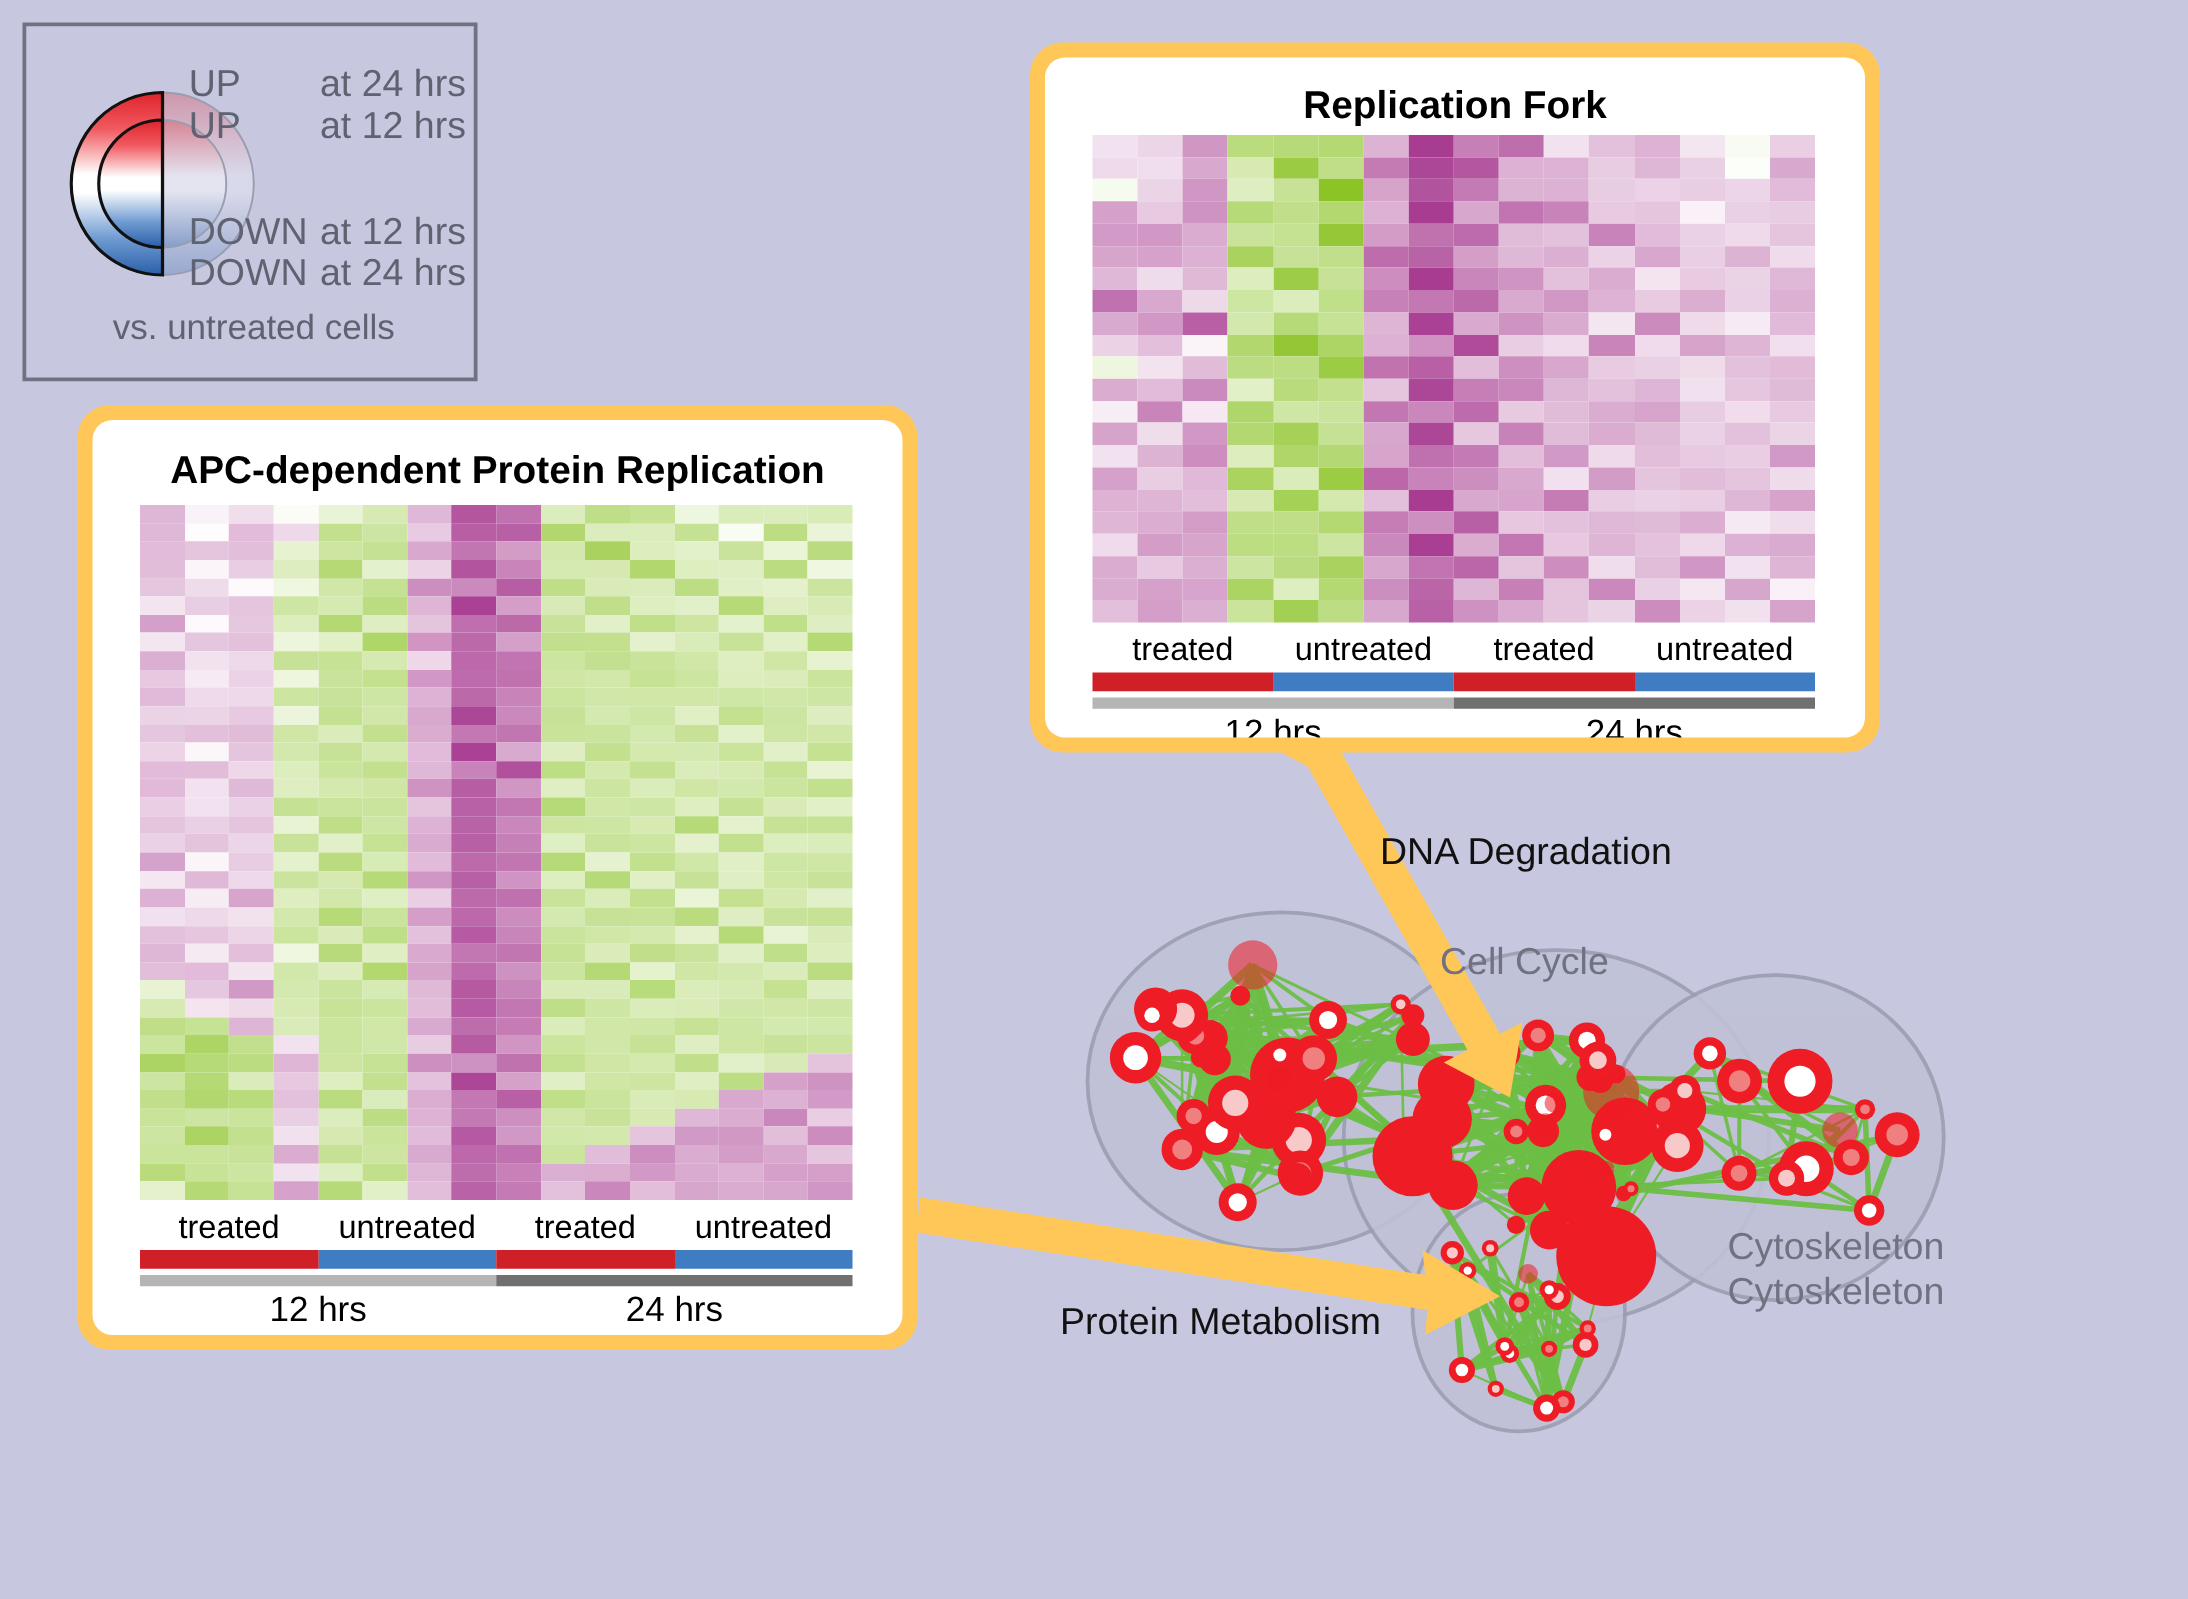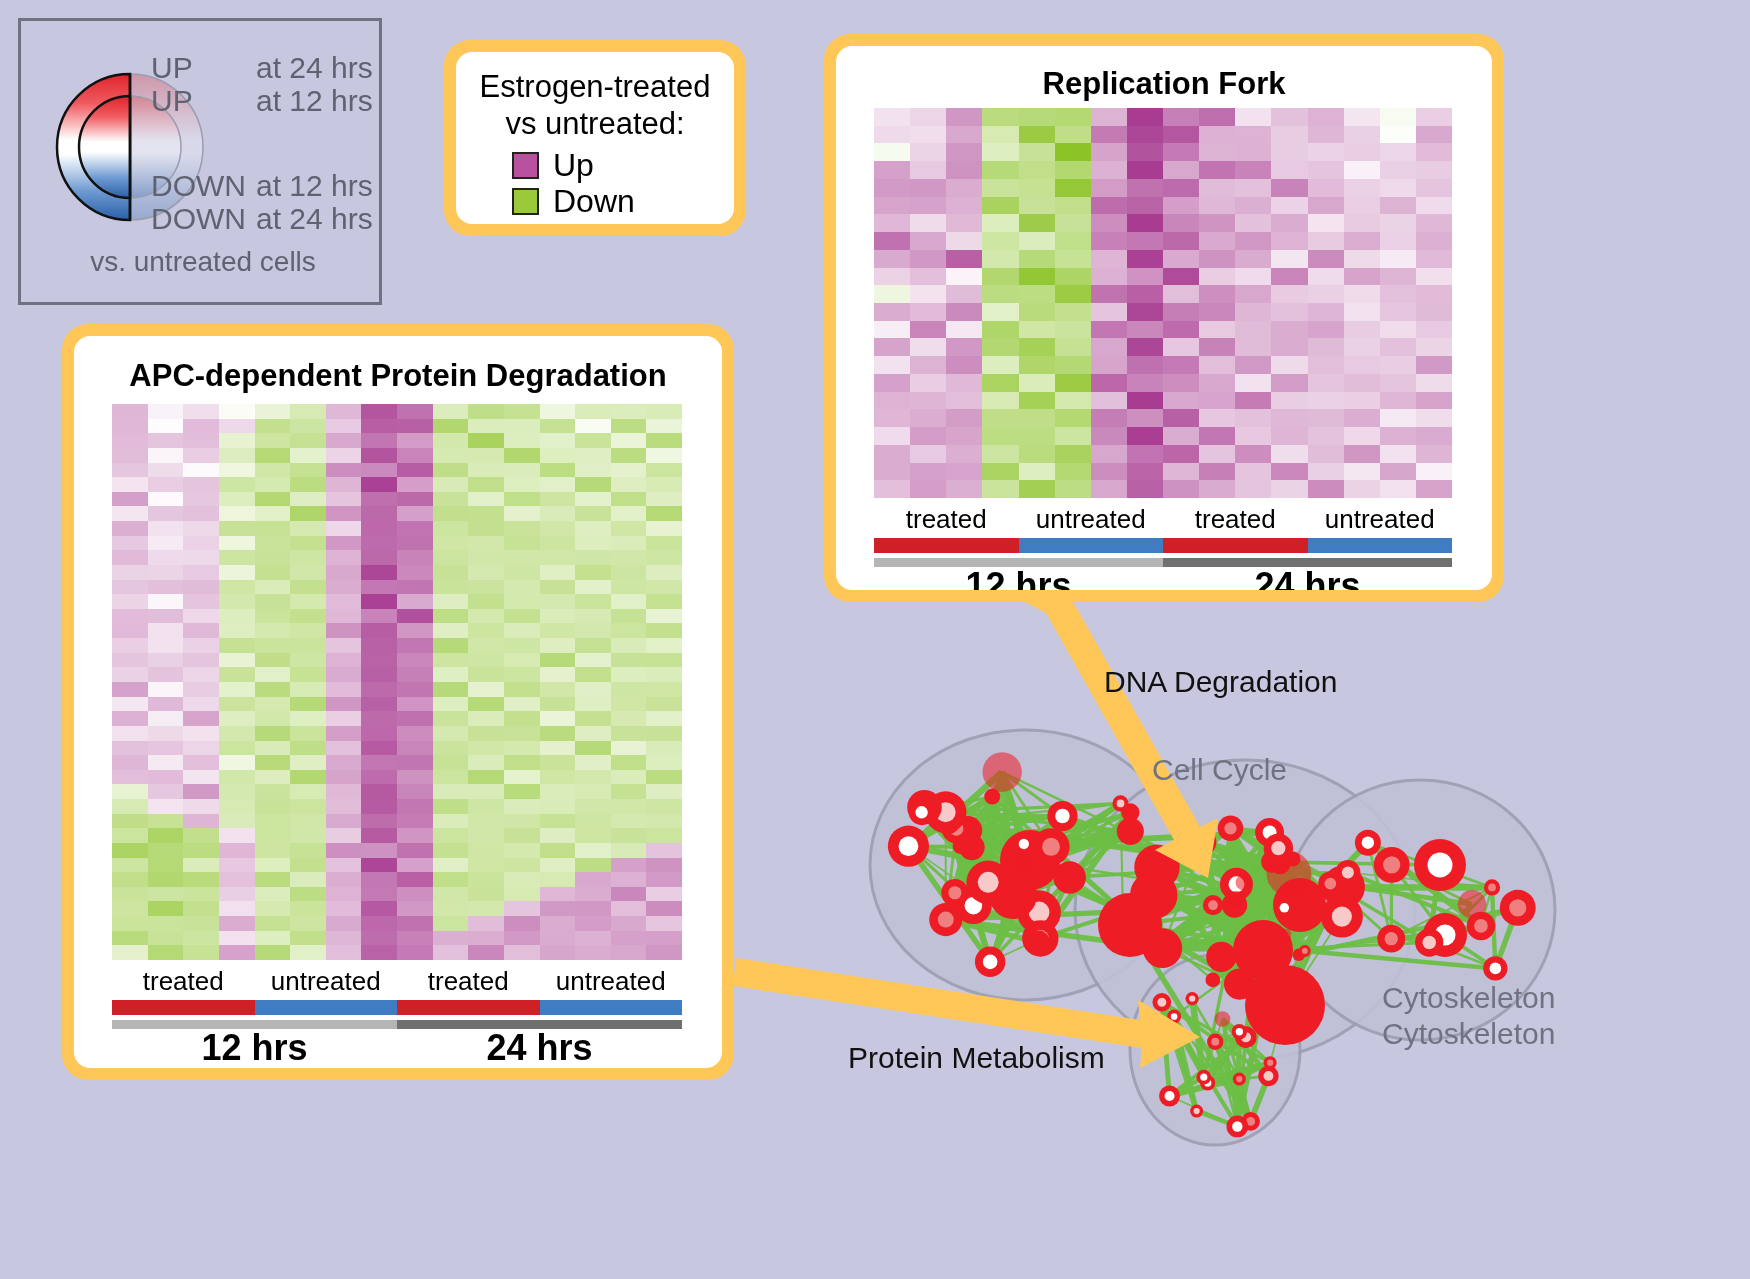--- a/index.html
+++ b/index.html
@@ -63,21 +63,21 @@
   }
   .heat-grid{position:absolute;display:grid;}
   .heat-cell{width:100%;height:100%;}
 
   
   .sample-row{position:absolute;display:flex;}
   .sample-label{text-align:center;font-size:26px;color:#000;line-height:30px;}
   .colorbar{position:absolute;display:flex;height:15px;}
   .timebar{position:absolute;display:flex;height:9px;}
   .timelabels{position:absolute;display:flex;}
-  .time-label{text-align:center;font-size:36px;color:#000;line-height:32px;font-weight:bold;}
+  .time-label{text-align:center;font-size:28px;color:#000;line-height:32px;}
 
   
   .net-label{position:absolute;font-size:30px;line-height:36px;}
   #label-dna-metabolism{left:1104px;top:664px;color:#111;}
   #label-cell-cycle{left:1152px;top:752px;color:#6f7280;}
   #label-microtubule{left:1382px;top:980px;color:#6f7280;text-align:right;width:160px;}
   #label-ubiquitin{left:848px;top:1040px;color:#111;}
 
   svg.net{position:absolute;left:800px;top:620px;width:950px;height:659px;}
 </style>
@@ -132,36 +132,20 @@
         <span class="wl-key">DOWN</span>
         <span>at 24 hrs</span>
       </div>
     </div>
 
     <div id="wheel-caption">
       <div>vs. untreated cells</div>
     </div>
   </div>
 
-  <div class="panel" id="estrogen-legend">
-    <div class="panel-inner">
-      <div class="el-title">Estrogen-treated</div>
-      <div class="el-title">vs untreated:</div>
-      <div class="el-items">
-        <div class="el-row">
-          <span class="swatch" id="sw-up" style="background: rgb(184, 81, 158);"></span>
-          <span class="el-label">Up</span>
-        </div>
-        <div class="el-row">
-          <span class="swatch" id="sw-down" style="background: rgb(154, 201, 58);"></span>
-          <span class="el-label">Down</span>
-        </div>
-      </div>
-    </div>
-  </div>
 
   <div class="panel" id="panel-replication-fork">
     <div class="panel-inner">
       <div class="hm-title" style="top:20px;">Replication Fork</div>
       <div class="heat-grid" id="grid-rf" style="left: 38px; top: 62px; width: 578px; height: 390px; grid-template-columns: repeat(16, 1fr); grid-template-rows: repeat(22, 1fr);">
           <div class="heat-cell" style="background:rgb(242,226,239)"></div>
           <div class="heat-cell" style="background:rgb(236,213,231)"></div>
           <div class="heat-cell" style="background:rgb(209,151,196)"></div>
           <div class="heat-cell" style="background:rgb(186,220,127)"></div>
           <div class="heat-cell" style="background:rgb(183,218,120)"></div>
@@ -532,21 +516,21 @@
         </div>
       <div class="timelabels" id="rf-timelabels" style="left: 38px; top: 524px; width: 578px;">
           <div class="time-label" style="flex:1">12 hrs</div>
           <div class="time-label" style="flex:1">24 hrs</div>
         </div>
     </div>
   </div>
 
   <div class="panel" id="panel-apc">
     <div class="panel-inner">
-      <div class="hm-title" style="top:22px;">APC-dependent Protein Degradation</div>
+      <div class="hm-title" style="top:22px;">APC-dependent Protein Replication</div>
       <div class="heat-grid" id="grid-apc" style="left: 38px; top: 68px; width: 570px; height: 556px; grid-template-columns: repeat(16, 1fr); grid-template-rows: repeat(38, 1fr);">
           <div class="heat-cell" style="background:rgb(222,182,214)"></div>
           <div class="heat-cell" style="background:rgb(249,242,248)"></div>
           <div class="heat-cell" style="background:rgb(240,222,236)"></div>
           <div class="heat-cell" style="background:rgb(250,252,245)"></div>
           <div class="heat-cell" style="background:rgb(233,244,214)"></div>
           <div class="heat-cell" style="background:rgb(215,234,179)"></div>
           <div class="heat-cell" style="background:rgb(223,183,215)"></div>
           <div class="heat-cell" style="background:rgb(179,85,159)"></div>
           <div class="heat-cell" style="background:rgb(192,113,175)"></div>

